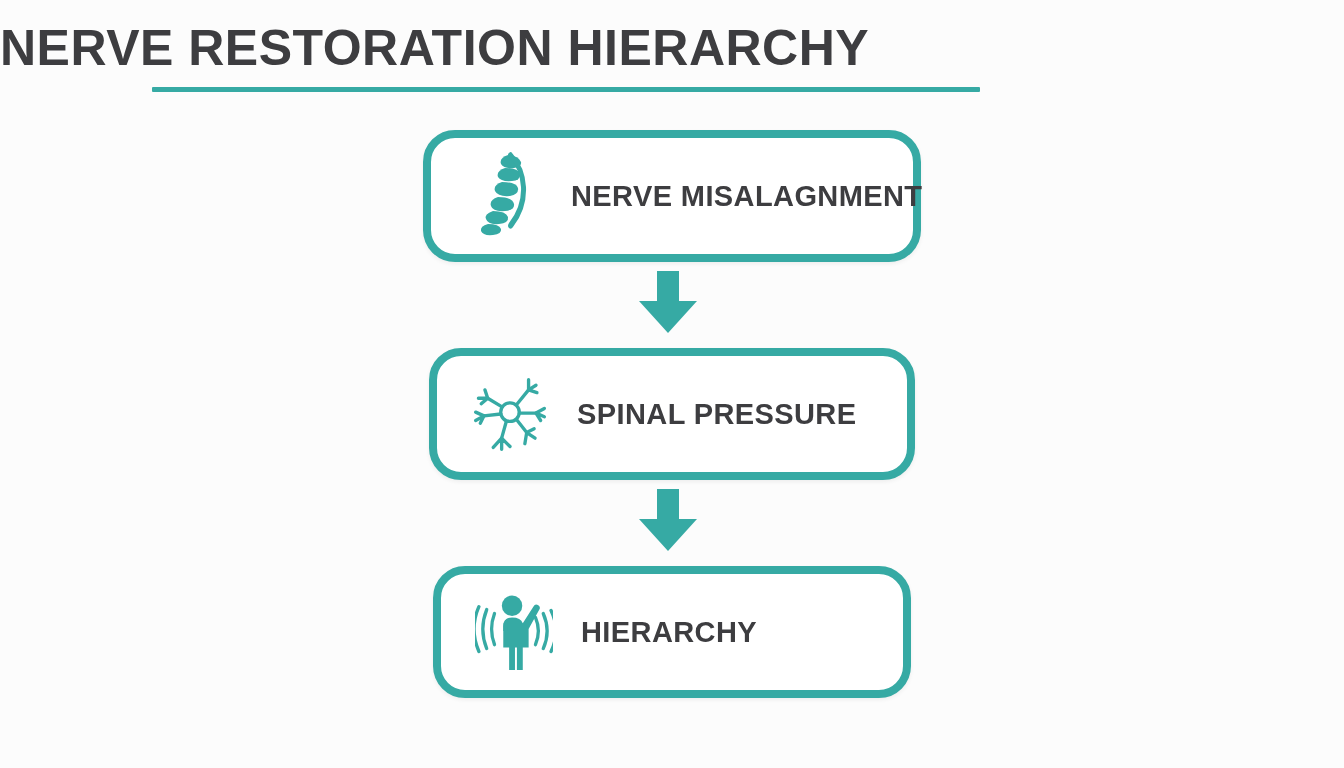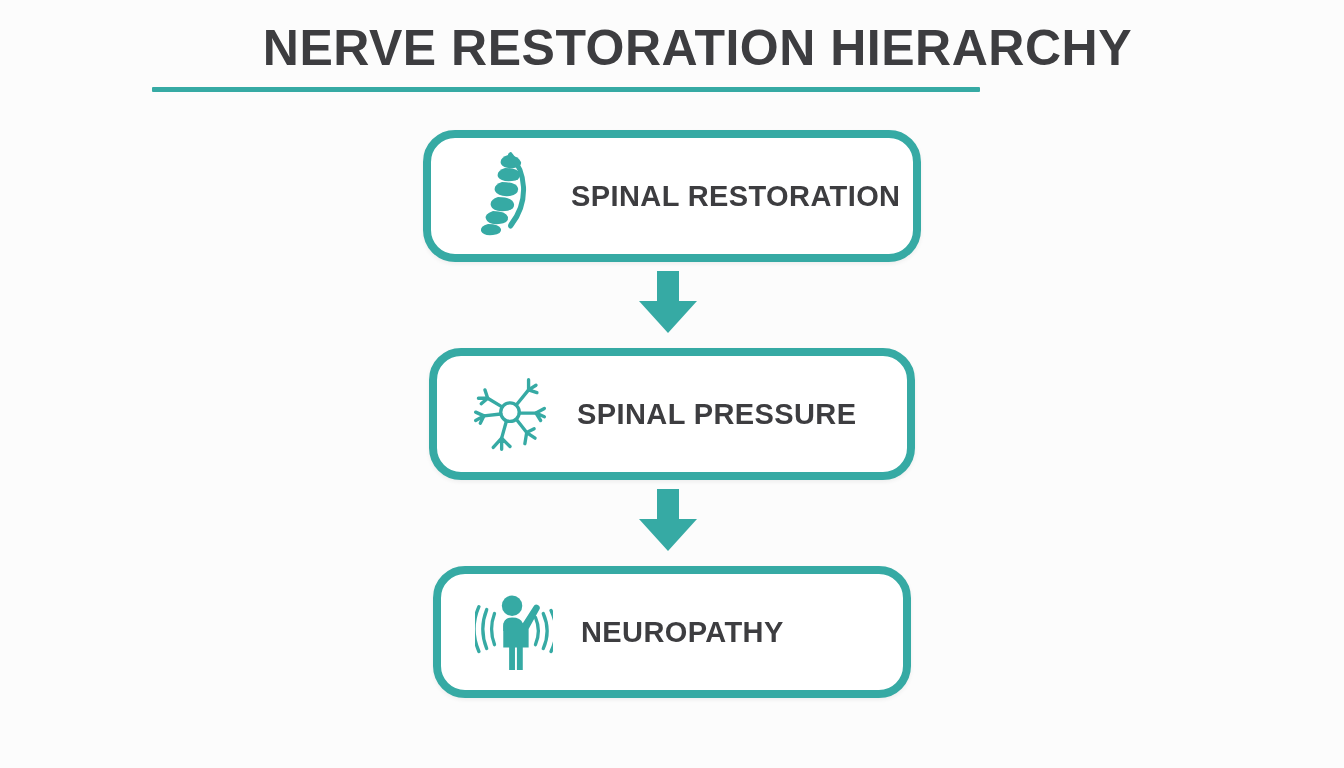--- a/index.html
+++ b/index.html
@@ -14,21 +14,21 @@
     overflow: hidden;
     position: relative;
   }
 
   
   .title-block {
     position: absolute;
     left: 0;
     top: 22px;
     width: 1132px;
-    text-align: right;
+    text-align: left;
   }
   .title-text {
     font-size: 50px;
     font-weight: bold;
     letter-spacing: 0.5px;
     color: #3d3d40;
     line-height: 1.05;
     white-space: nowrap;
     display: block;
   }
@@ -110,21 +110,21 @@
             <path d="M34 3 q11 1 13 7 q1 5 -7 6 q-10 1 -13 -4 q-2 -6 7 -9 z"></path>
             <path d="M31 16 q13 0 15 6 q1 6 -8 7 q-11 1 -14 -4 q-2 -6 7 -9 z"></path>
             <path d="M28 30 q14 0 16 6 q1 6 -8 8 q-12 1 -15 -5 q-2 -6 7 -9 z"></path>
             <path d="M24 45 q14 0 16 7 q1 6 -9 7 q-12 1 -14 -5 q-2 -6 7 -9 z"></path>
             <path d="M19 59 q13 0 15 6 q1 6 -9 7 q-11 1 -13 -5 q-2 -5 7 -8 z"></path>
             <path d="M14 72 q11 0 13 5 q1 5 -8 6 q-10 1 -12 -4 q-1 -5 7 -7 z"></path>
             <path d="M38 1 q13 14 14 34 q1 22 -13 40 q-2 3 -4 1 q-2 -2 0 -5 q13 -17 12 -36 q-1 -18 -12 -30 q-2 -3 0 -4 q2 -2 3 0 z"></path>
           </g>
         </svg>
       </div>
-      <span class="node-label">SPINAL RESTORATION</span>
+      <span class="node-label">NERVE MISALAGNMENT</span>
     </div>
   </div>
 
   <div class="arrow-row">
     <div class="arrow-shift">
       <svg width="62" height="64" viewBox="0 0 62 64" aria-hidden="true">
         <path d="M20 0 h22 v30 h18 L31 62 L2 30 h18 z" fill="#36aaa4"></path>
       </svg>
     </div>
   </div>
@@ -186,17 +186,17 @@
             <path d="M20 24 q-6 16 0 32"></path>
             <path d="M12 20 q-8 20 0 40"></path>
             <path d="M4 17 q-10 23 0 46"></path>
 
             <path d="M62 28 q6 14 0 28"></path>
             <path d="M70 24 q8 18 0 36"></path>
             <path d="M78 21 q10 21 0 42"></path>
           </g>
         </svg>
       </div>
-      <span class="node-label">NEUROPATHY</span>
+      <span class="node-label">HIERARCHY</span>
     </div>
   </div>
 
 </div>
 
 </body></html>

